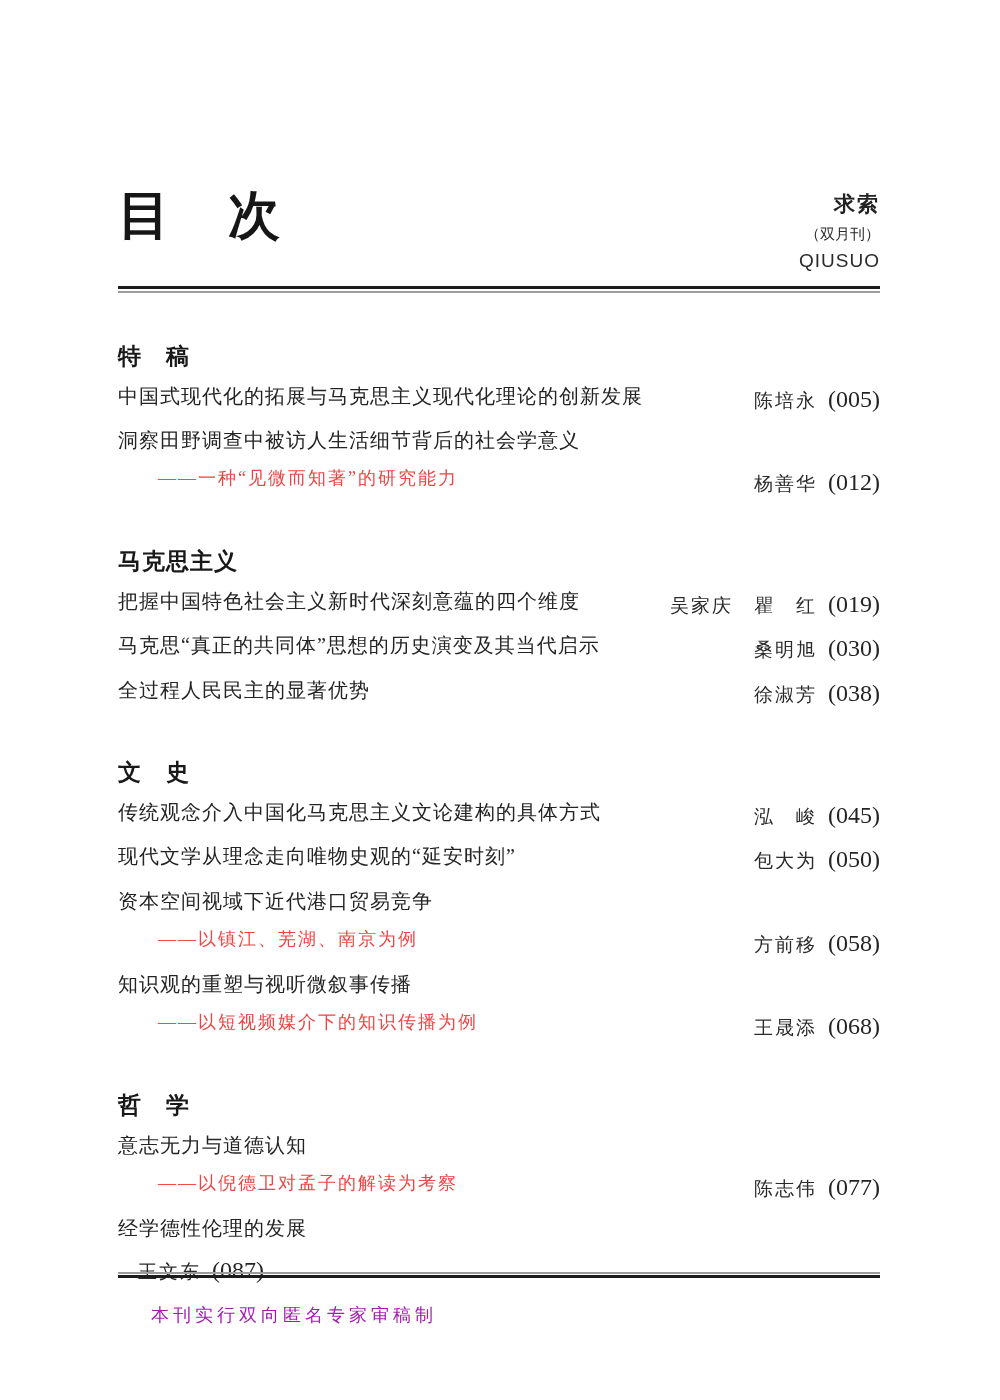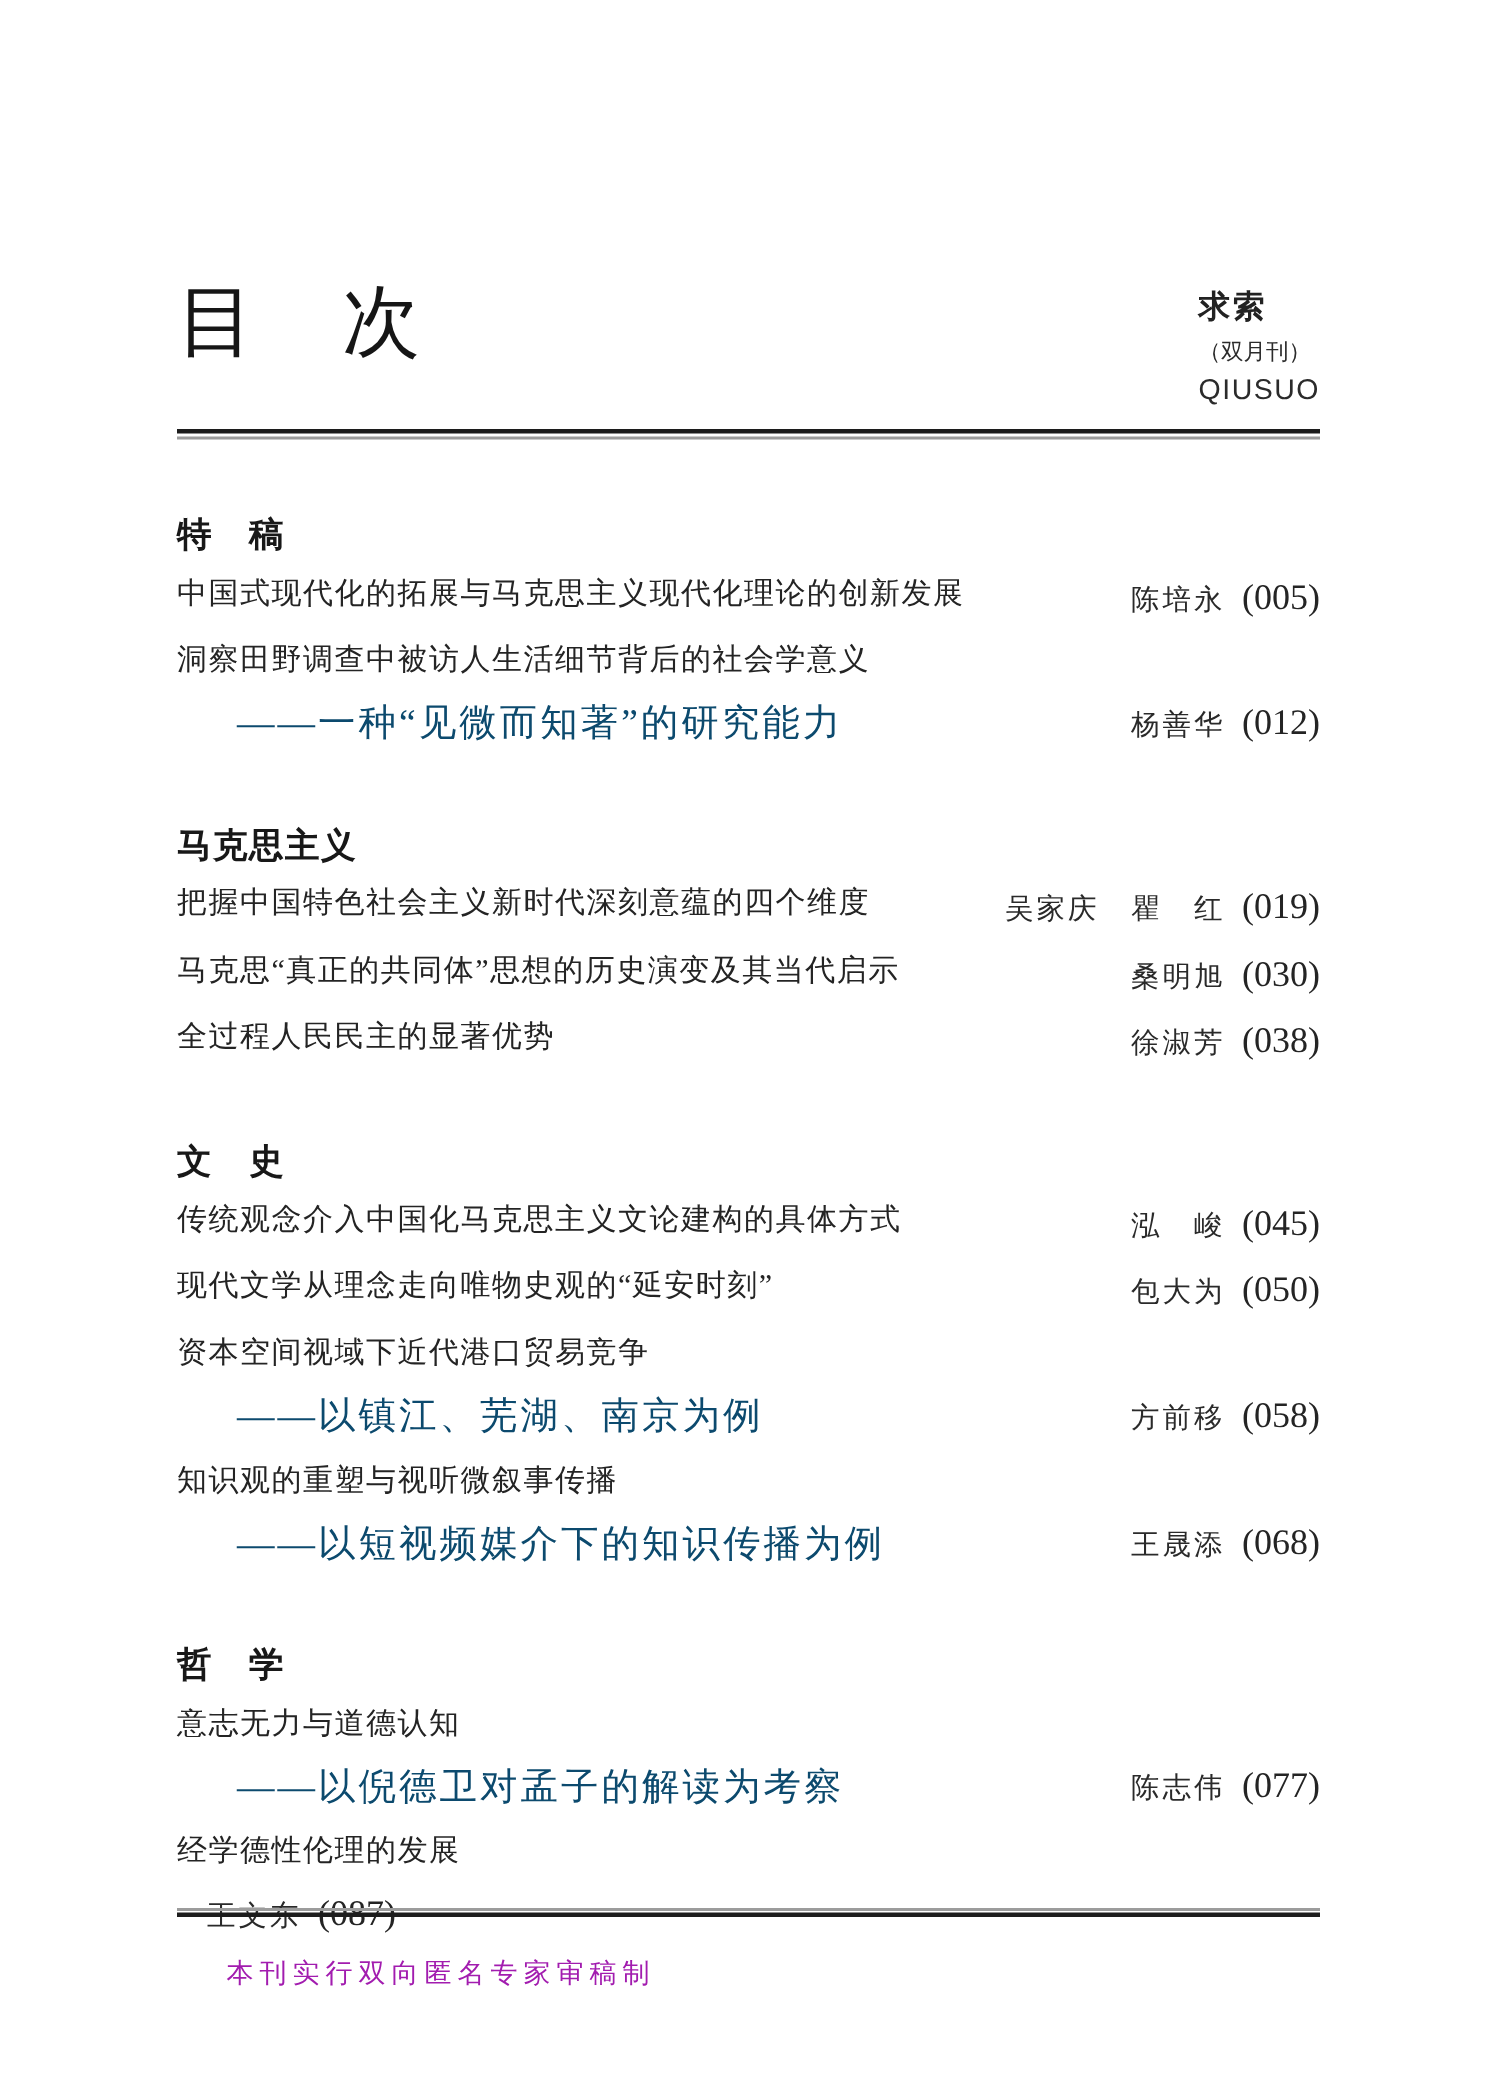--- a/index.html
+++ b/index.html
@@ -7,25 +7,25 @@
   body {
     font-family: "Liberation Serif", "DejaVu Serif", serif;
     color: #1f1f1f;
     position: relative;
   }
   .page { position: relative; width: 1000px; height: 1400px; padding: 0 120px 0 118px; overflow: hidden; }
 
   
   .header { display: flex; justify-content: space-between; align-items: flex-start; padding-top: 186px; }
   .toc-title {
-    font-size: 52px; font-weight: normal; letter-spacing: 3px;
+    font-size: 52px; font-weight: bold; letter-spacing: 3px;
     line-height: 1.15; color: #161616;
     font-family: "Liberation Serif", "DejaVu Serif", serif;
   }
-  .journal { text-align: left; padding-top: 4px; }
+  .journal { text-align: right; padding-top: 4px; }
   .j-name { font-size: 21px; font-weight: bold; letter-spacing: 2px; color: #222;
             font-family: "Liberation Sans", "DejaVu Sans", sans-serif; }
   .j-sub  { font-size: 15px; margin-top: 7px; color: #2b2b2b;
             font-family: "Liberation Sans", "DejaVu Sans", sans-serif; }
   .j-roman{ font-size: 19px; margin-top: 6px; letter-spacing: 1px; color: #2b2b2b;
             font-family: "Liberation Sans", "DejaVu Sans", sans-serif; }
 
   
   .rule-top { margin-top: 14px; }
   .rule-top .dark { height: 3px; background: #1c1c1c; }
@@ -34,21 +34,21 @@
   .rule-bottom .dark { height: 3px; background: #1c1c1c; margin-top: 1px; }
 
   
   .sec {
     font-family: "Liberation Sans", "DejaVu Sans", sans-serif;
     font-size: 23px; font-weight: bold; letter-spacing: 1px;
     color: #181818; margin-top: 50px; line-height: 1.2;
   }
   .row { display: flex; justify-content: space-between; align-items: flex-start; margin-top: 12px; line-height: 1.35; }
   .title { font-size: 20px; letter-spacing: 1px; color: #242424; }
-  .subtitle { font-size: 25px; letter-spacing: 2px; color: #0c4a6e; padding-left: 40px; }
+  .subtitle { font-size: 18px; letter-spacing: 2px; color: #ef4444; padding-left: 40px; }
   .ap { white-space: nowrap; padding-left: 20px; }
   .author { font-size: 19px; letter-spacing: 2px; color: #2a2a2a; }
   .pageno { font-size: 24px; margin-left: 7px; color: #242424; }
 
   
   .footer { position: absolute; left: 118px; right: 120px; top: 1272px; }
   .footer-note {
     margin-top: 25px; padding-left: 33px;
     font-size: 18px; letter-spacing: 4px; color: #a21caf;
   }

